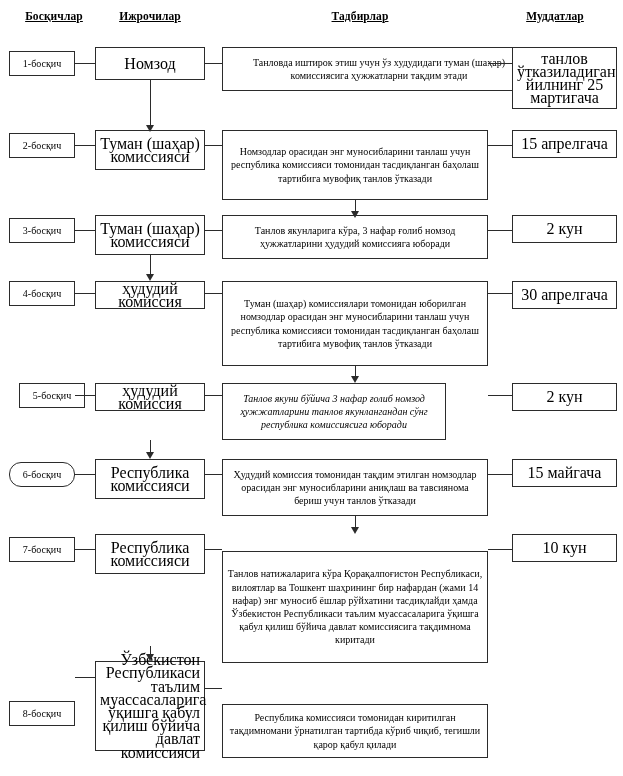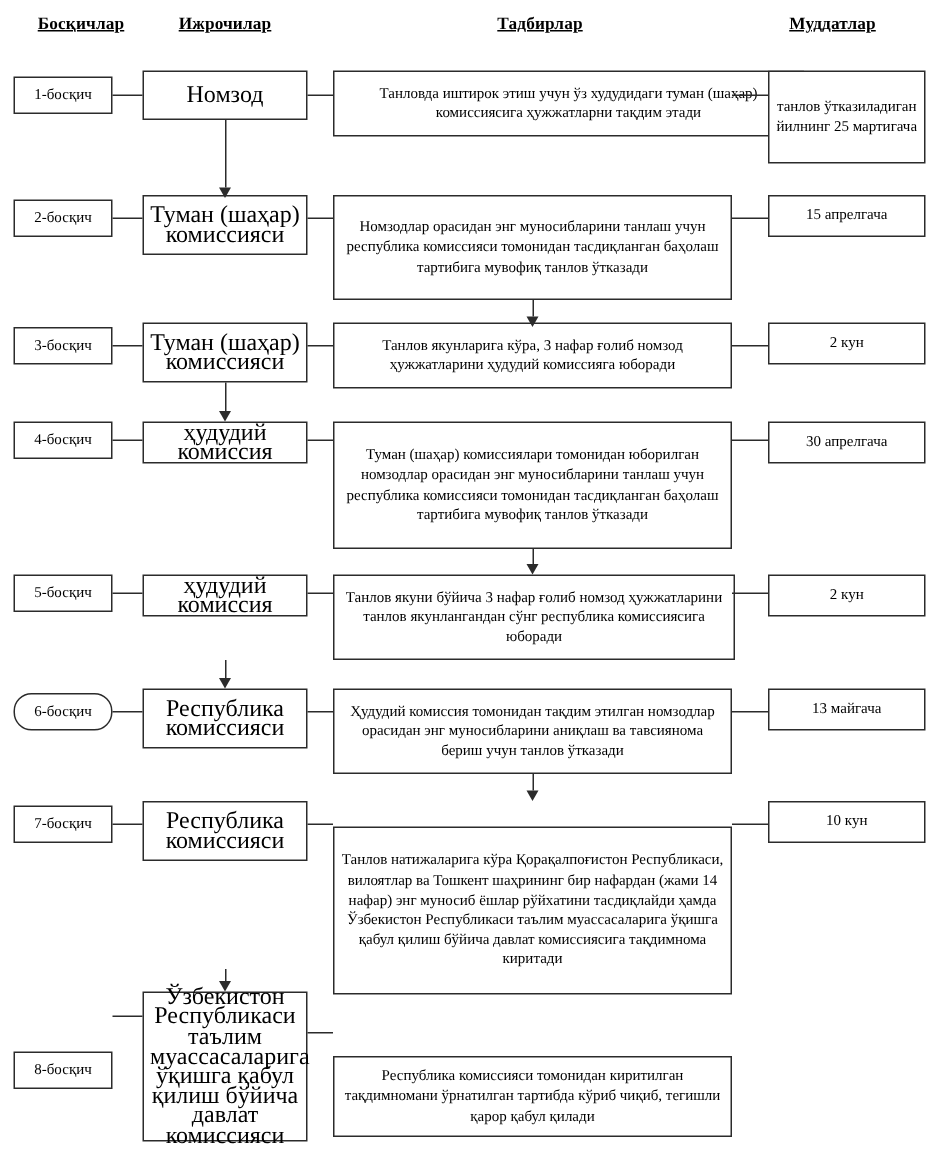--- a/index.html
+++ b/index.html
@@ -40,21 +40,21 @@
     line-height: 13.2px;
     padding: 2px 4px;
   }
   .box span {
     display: block;
     width: 100%;
   }
   .box.stage { font-size: 10px; }
   .box.actor { font-size: 16px; }
   .box.action { font-size: 10px; }
-  .box.term { font-size: 10px; }
+  .box.term { font-size: 16px; }
   .hline {
     position: absolute;
     height: 0;
     border-top: 1.2px solid #2b2b2b;
   }
   .vline {
     position: absolute;
     width: 0;
     border-left: 1.2px solid #2b2b2b;
   }
@@ -119,60 +119,60 @@
       </div>
       <div class="box actor" style="left: 95px; top: 281px; width: 110px; height: 28px;">
         <span>ҳудудий комиссия</span>
       </div>
       <div class="box action" style="left: 222px; top: 281px; width: 266px; height: 85px;">
         <span>Туман (шаҳар) комиссиялари томонидан юборилган номзодлар орасидан энг муносибларини танлаш учун республика комиссияси томонидан тасдиқланган баҳолаш тартибига мувофиқ танлов ўтказади</span>
       </div>
       <div class="box term" style="left: 512px; top: 281px; width: 105px; height: 28px;">
         <span>30 апрелгача</span>
       </div>
-      <div class="box stage" style="left: 9px; top: 383px; width: 66px; height: 25px; text-align: center;">
+      <div class="box stage" style="left: 19px; top: 383px; width: 66px; height: 25px; text-align: center;">
         <span>5-босқич</span>
       </div>
       <div class="box actor" style="left: 95px; top: 383px; width: 110px; height: 28px;">
         <span>ҳудудий комиссия</span>
       </div>
-      <div class="box action" style="left: 222px; top: 383px; width: 268px; height: 57px;">
+      <div class="box action" style="left: 222px; top: 383px; width: 224px; height: 57px; font-style: italic;">
         <span>Танлов якуни бўйича 3 нафар ғолиб номзод ҳужжатларини танлов якунлангандан сўнг республика комиссиясига юборади</span>
       </div>
       <div class="box term" style="left: 512px; top: 383px; width: 105px; height: 28px;">
         <span>2 кун</span>
       </div>
       <div class="box stage" style="left: 9px; top: 462px; width: 66px; height: 25px; border-radius: 12px;">
         <span>6-босқич</span>
       </div>
       <div class="box actor" style="left: 95px; top: 459px; width: 110px; height: 40px;">
         <span>Республика комиссияси</span>
       </div>
       <div class="box action" style="left: 222px; top: 459px; width: 266px; height: 57px;">
         <span>Ҳудудий комиссия томонидан тақдим этилган номзодлар орасидан энг муносибларини аниқлаш ва тавсиянома бериш учун танлов ўтказади</span>
       </div>
       <div class="box term" style="left: 512px; top: 459px; width: 105px; height: 28px;">
-        <span>13 майгача</span>
+        <span>15 майгача</span>
       </div>
       <div class="box stage" style="left: 9px; top: 537px; width: 66px; height: 25px;">
         <span>7-босқич</span>
       </div>
       <div class="box actor" style="left: 95px; top: 534px; width: 110px; height: 40px;">
         <span>Республика комиссияси</span>
       </div>
       <div class="box action" style="left: 222px; top: 534px; width: 266px; height: 112px; margin-top: 17px;">
         <span>Танлов натижаларига кўра Қорақалпоғистон Республикаси, вилоятлар ва Тошкент шаҳрининг бир нафардан (жами 14 нафар) энг муносиб ёшлар рўйхатини тасдиқлайди ҳамда Ўзбекистон Республикаси таълим муассасаларига ўқишга қабул қилиш бўйича давлат комиссиясига тақдимнома киритади</span>
       </div>
       <div class="box term" style="left: 512px; top: 534px; width: 105px; height: 28px;">
         <span>10 кун</span>
       </div>
       <div class="box stage" style="left: 9px; top: 665px; width: 66px; height: 25px; margin-top: 36px;">
         <span>8-босқич</span>
       </div>
-      <div class="box actor" style="left: 95px; top: 661px; width: 110px; height: 100px;">
+      <div class="box actor" style="left: 95px; top: 661px; width: 110px; height: 90px; text-align: right;">
         <span>Ўзбекистон Республикаси таълим муассасаларига ўқишга қабул қилиш бўйича давлат комиссияси</span>
       </div>
       <div class="box action" style="left: 222px; top: 661px; width: 266px; height: 54px; margin-top: 43px;">
         <span>Республика комиссияси томонидан киритилган тақдимномани ўрнатилган тартибда кўриб чиқиб, тегишли қарор қабул қилади</span>
       </div>
       <div class="hline" style="left: 75px; top: 63px; width: 20px;"></div>
       <div class="hline" style="left: 205px; top: 63px; width: 17px;"></div>
       <div class="hline" style="left: 488px; top: 63px; width: 24px;"></div>
       <div class="hline" style="left: 75px; top: 145px; width: 20px;"></div>
       <div class="hline" style="left: 205px; top: 145px; width: 17px;"></div>

